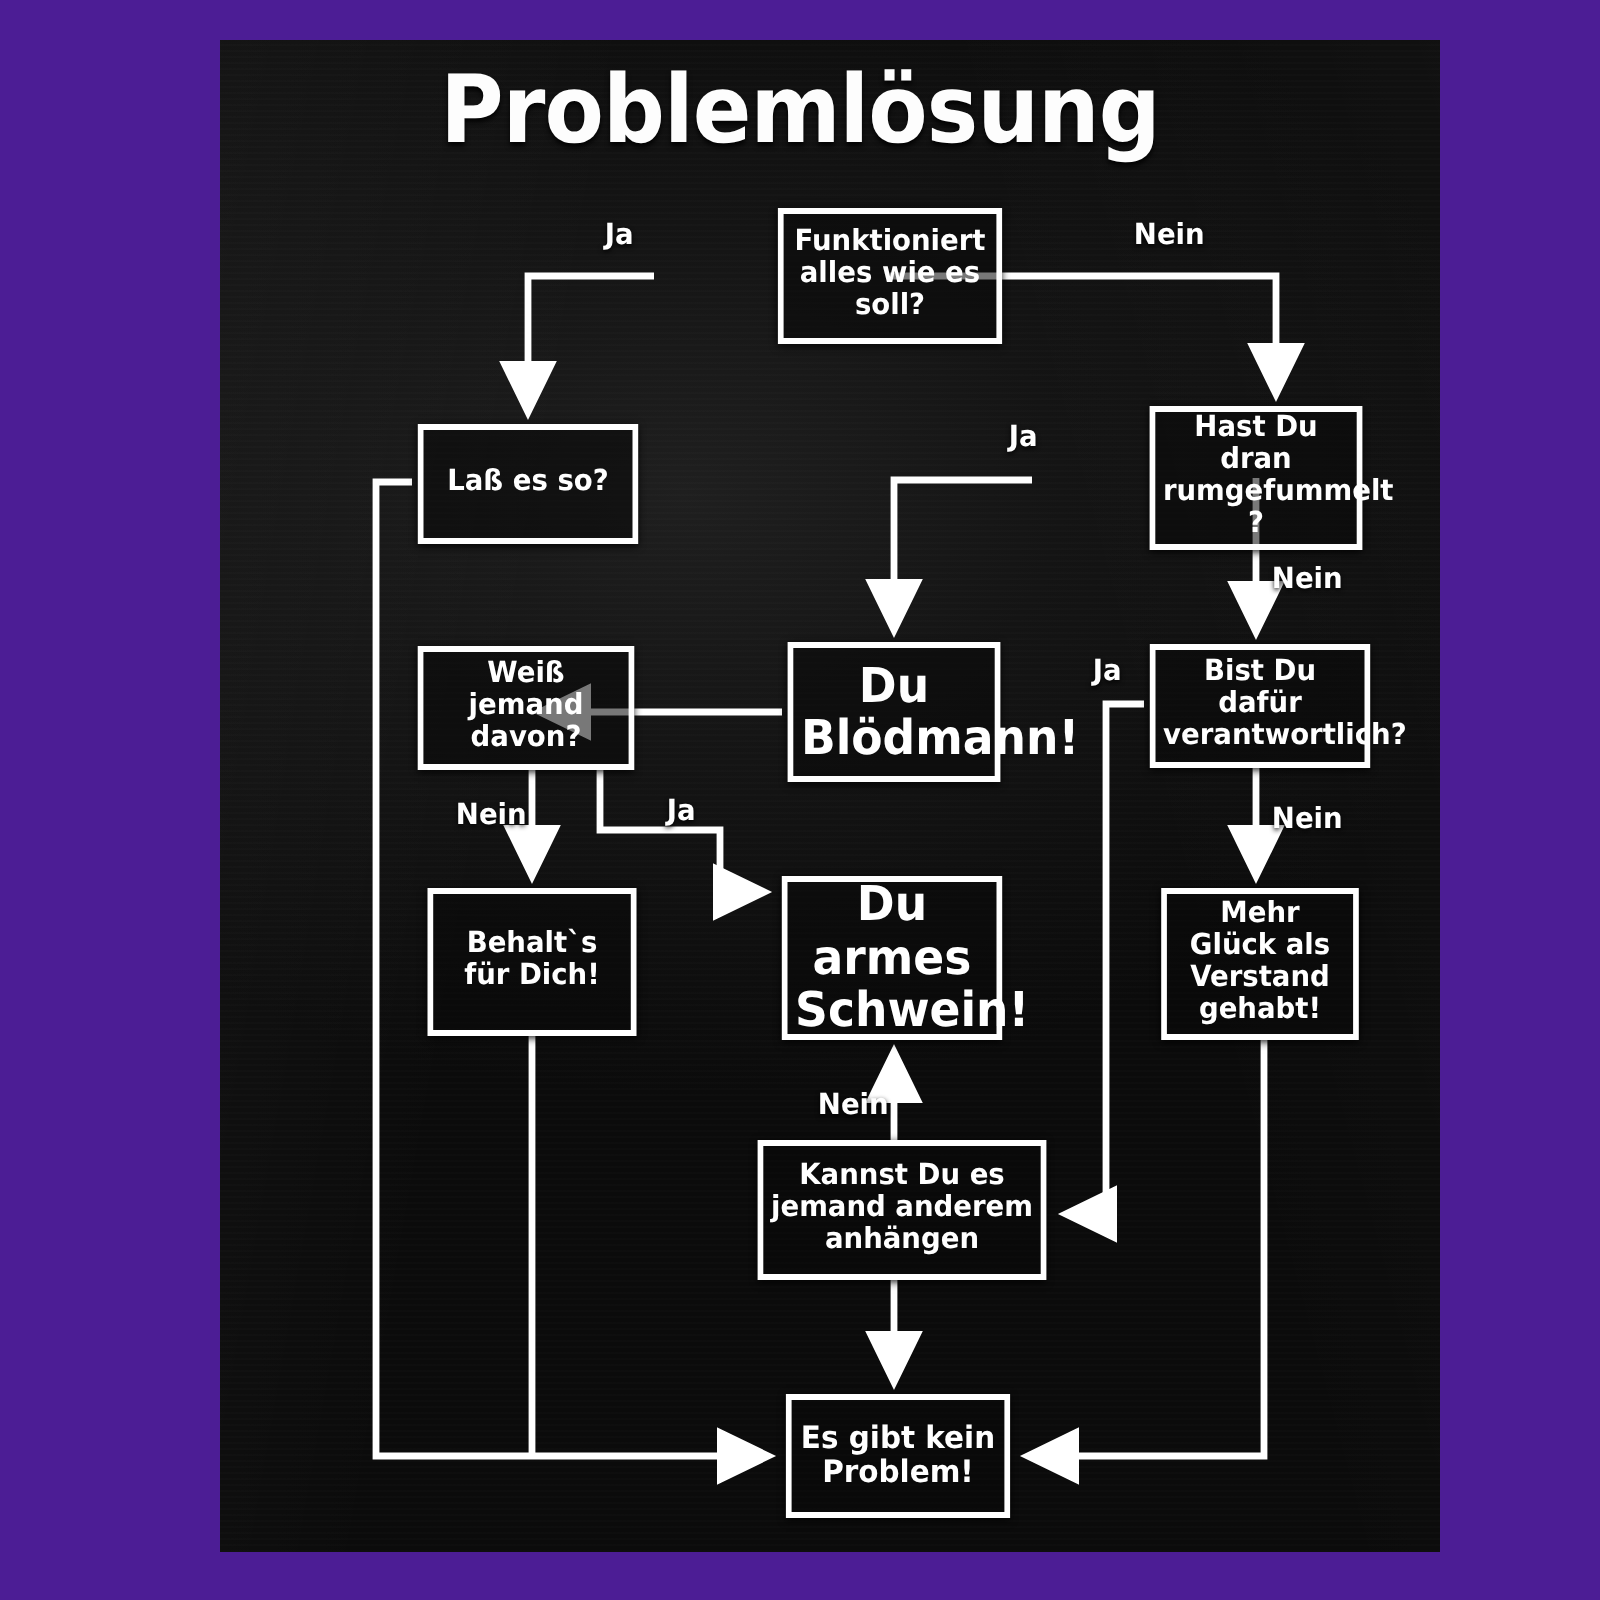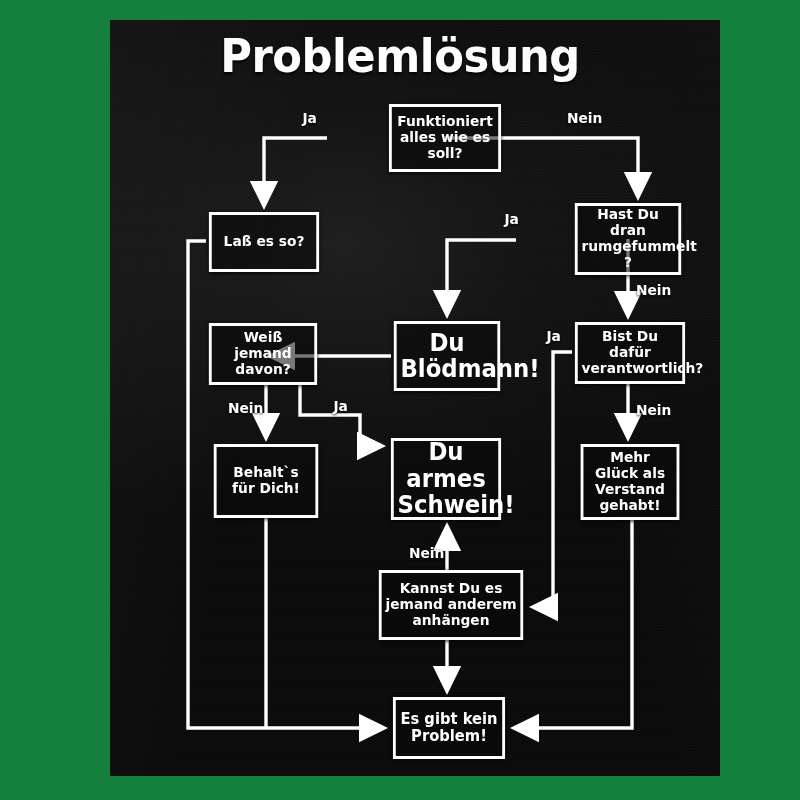--- a/index.html
+++ b/index.html
@@ -10,21 +10,21 @@
     height: 800px;
     background: #f1f0ed;
     font-family: "DejaVu Sans", sans-serif;
     overflow: hidden;
   }
 
   #stage {
     position: relative;
     width: 800px;
     height: 800px;
-    background: #15803d;
+    background: #4c1d95;
   }
 
   
   #fabric {
     position: absolute;
     left: 110px;
     top: 20px;
     width: 610px;
     height: 756px;
     background:

